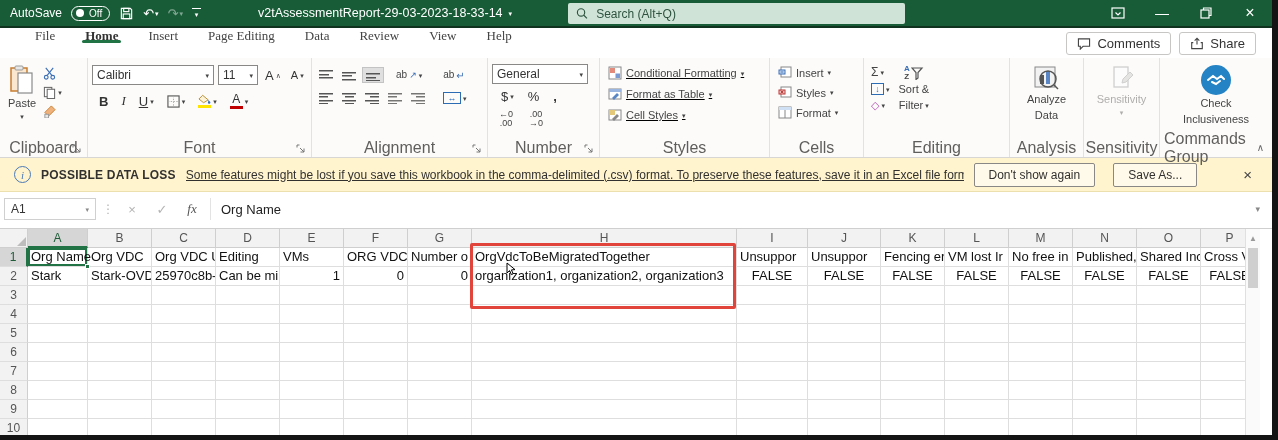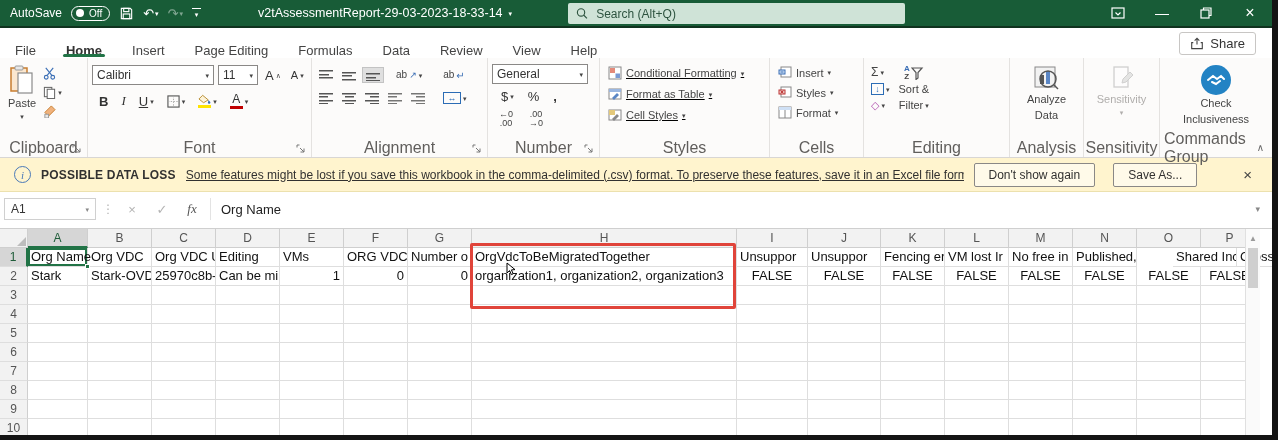--- a/index.html
+++ b/index.html
@@ -28,21 +28,21 @@
     background:#cfe3d7; border-radius:2px; display:flex; align-items:center; padding:0 8px; gap:8px; }
   .searchbox input { border:none; background:transparent; outline:none; font-size:12px;
     color:#2e5440; width:100%; font-family:"Liberation Sans",sans-serif; }
   .searchbox input::placeholder { color:#2e5440; opacity:1; }
   .tb-right { margin-left:auto; display:flex; align-items:stretch; height:26px; }
   .winbtn { width:44px; display:flex; align-items:center; justify-content:center;
     color:#fff; font-size:14px; }
 
   
   .tabsrow { height:30px; background:#fff; display:flex; align-items:center; flex:0 0 auto; }
-  .tabs { display:flex; align-items:flex-end; height:100%; padding-left:0; }
+  .tabs { display:flex; align-items:flex-start; height:100%; padding-left:20px;font-family:Liberation Serif, serif; }
   .tab { padding:0 15px; display:flex; align-items:center; font-size:13px; color:#444;
     position:relative; cursor:default; white-space:nowrap; }
   .tab.active { font-weight:bold; color:#333; }
   .tab.active::after { content:""; position:absolute; left:12px; right:12px; bottom:1px;
     height:3px; background:#217346; border-radius:2px; }
   .tabsrow-right { margin-left:auto; display:flex; gap:8px; padding-right:16px; }
   .pill-btn { display:flex; align-items:center; gap:6px; border:1px solid #c8c6c4;
     border-radius:3px; padding:3px 10px; font-size:13px; color:#333; background:#fff; }
 
   
@@ -215,27 +215,32 @@
       </span>
     </div>
   </div>
 
   <div class="tabsrow">
     <div class="tabs">
         <div class="tab">File</div>
         <div class="tab active">Home</div>
         <div class="tab">Insert</div>
         <div class="tab">Page Editing</div>
-        <div class="tab">Formulas</div>
         <div class="tab">Data</div>
         <div class="tab">Review</div>
         <div class="tab">View</div>
         <div class="tab">Help</div>
       </div>
     <div class="tabsrow-right">
+      <span class="pill-btn">
+        <svg width="14" height="13" viewBox="0 0 15 14">
+          <path d="M1.5 2h12v8h-7l-3 3v-3h-2z" fill="none" stroke="#444" stroke-width="1.2"></path>
+        </svg>
+        <span>Comments</span>
+      </span>
       <span class="pill-btn">
         <svg width="14" height="13" viewBox="0 0 15 14">
           <path d="M7.5 8V1.5 M5 3.8 L7.5 1.3 L10 3.8" fill="none" stroke="#444" stroke-width="1.2"></path>
           <path d="M3.5 6H1.8v6.5h11.4V6h-1.7" fill="none" stroke="#444" stroke-width="1.2"></path>
         </svg>
         <span>Share</span>
       </span>
     </div>
   </div>
 
@@ -673,21 +678,21 @@
           <div class="cell" style="width: 64px; text-align: left;">VMs</div>
           <div class="cell" style="width: 64px; text-align: left;">ORG VDC I</div>
           <div class="cell" style="width: 64px; text-align: left;">Number o</div>
           <div class="cell" style="width: 265px; text-align: left;">OrgVdcToBeMigratedTogether</div>
           <div class="cell" style="width: 71px; text-align: left;">Unsuppor</div>
           <div class="cell" style="width: 73px; text-align: left;">Unsuppor</div>
           <div class="cell" style="width: 64px; text-align: left;">Fencing er</div>
           <div class="cell" style="width: 64px; text-align: left;">VM lost Ir</div>
           <div class="cell" style="width: 64px; text-align: left;">No free in</div>
           <div class="cell" style="width: 64px; text-align: left;">Published,</div>
-          <div class="cell" style="width: 64px; text-align: left; margin-left: 36px;">Shared Inc</div>
+          <div class="cell" style="width: 64px; text-align: left;">Shared Inc</div>
           <div class="cell" style="width: 58px; text-align: left;">Cross VD</div>
         </div>
         <div class="grow">
           <div class="rowhdr">2</div>
           <div class="cell" style="width: 60px; text-align: left;">Stark</div>
           <div class="cell" style="width: 64px; text-align: left;">Stark-OVDC</div>
           <div class="cell" style="width: 64px; text-align: left;">25970c8b-</div>
           <div class="cell" style="width: 64px; text-align: left;">Can be mi</div>
           <div class="cell" style="width: 64px; text-align: right;">1</div>
           <div class="cell" style="width: 64px; text-align: right;">0</div>

